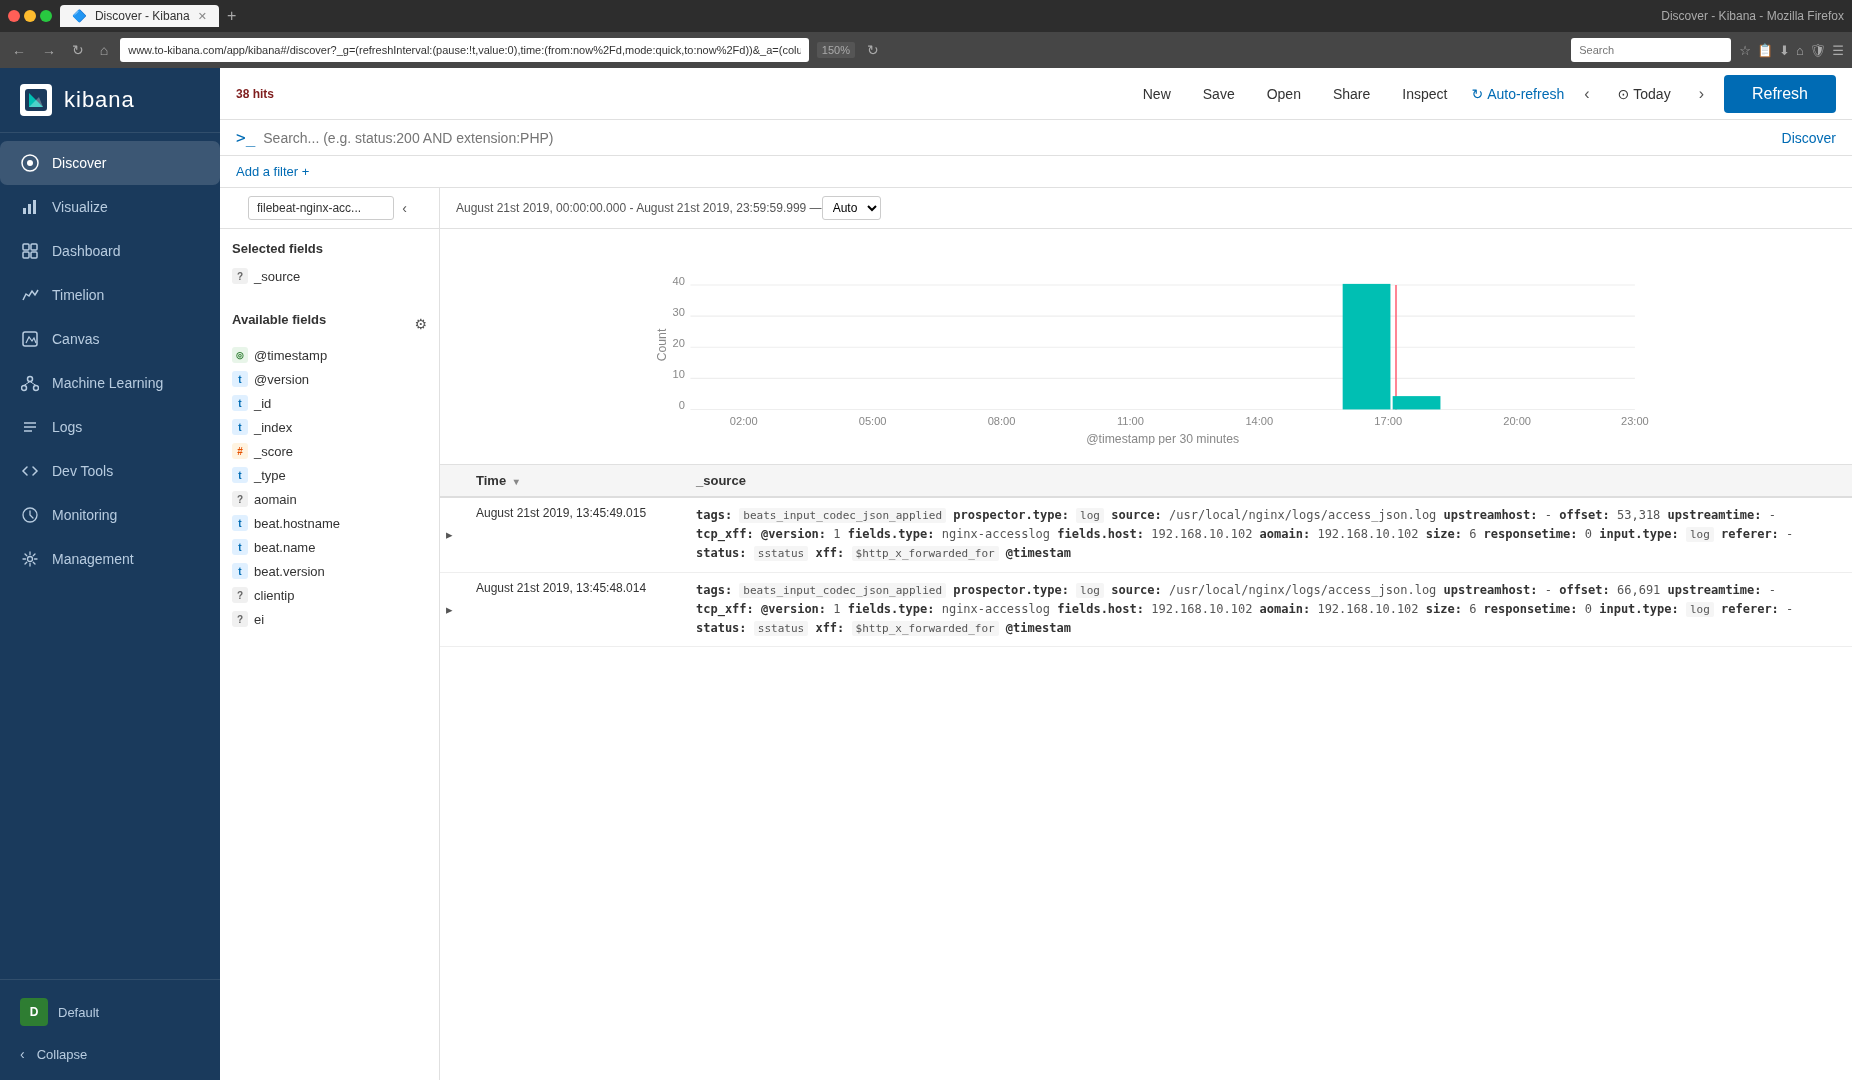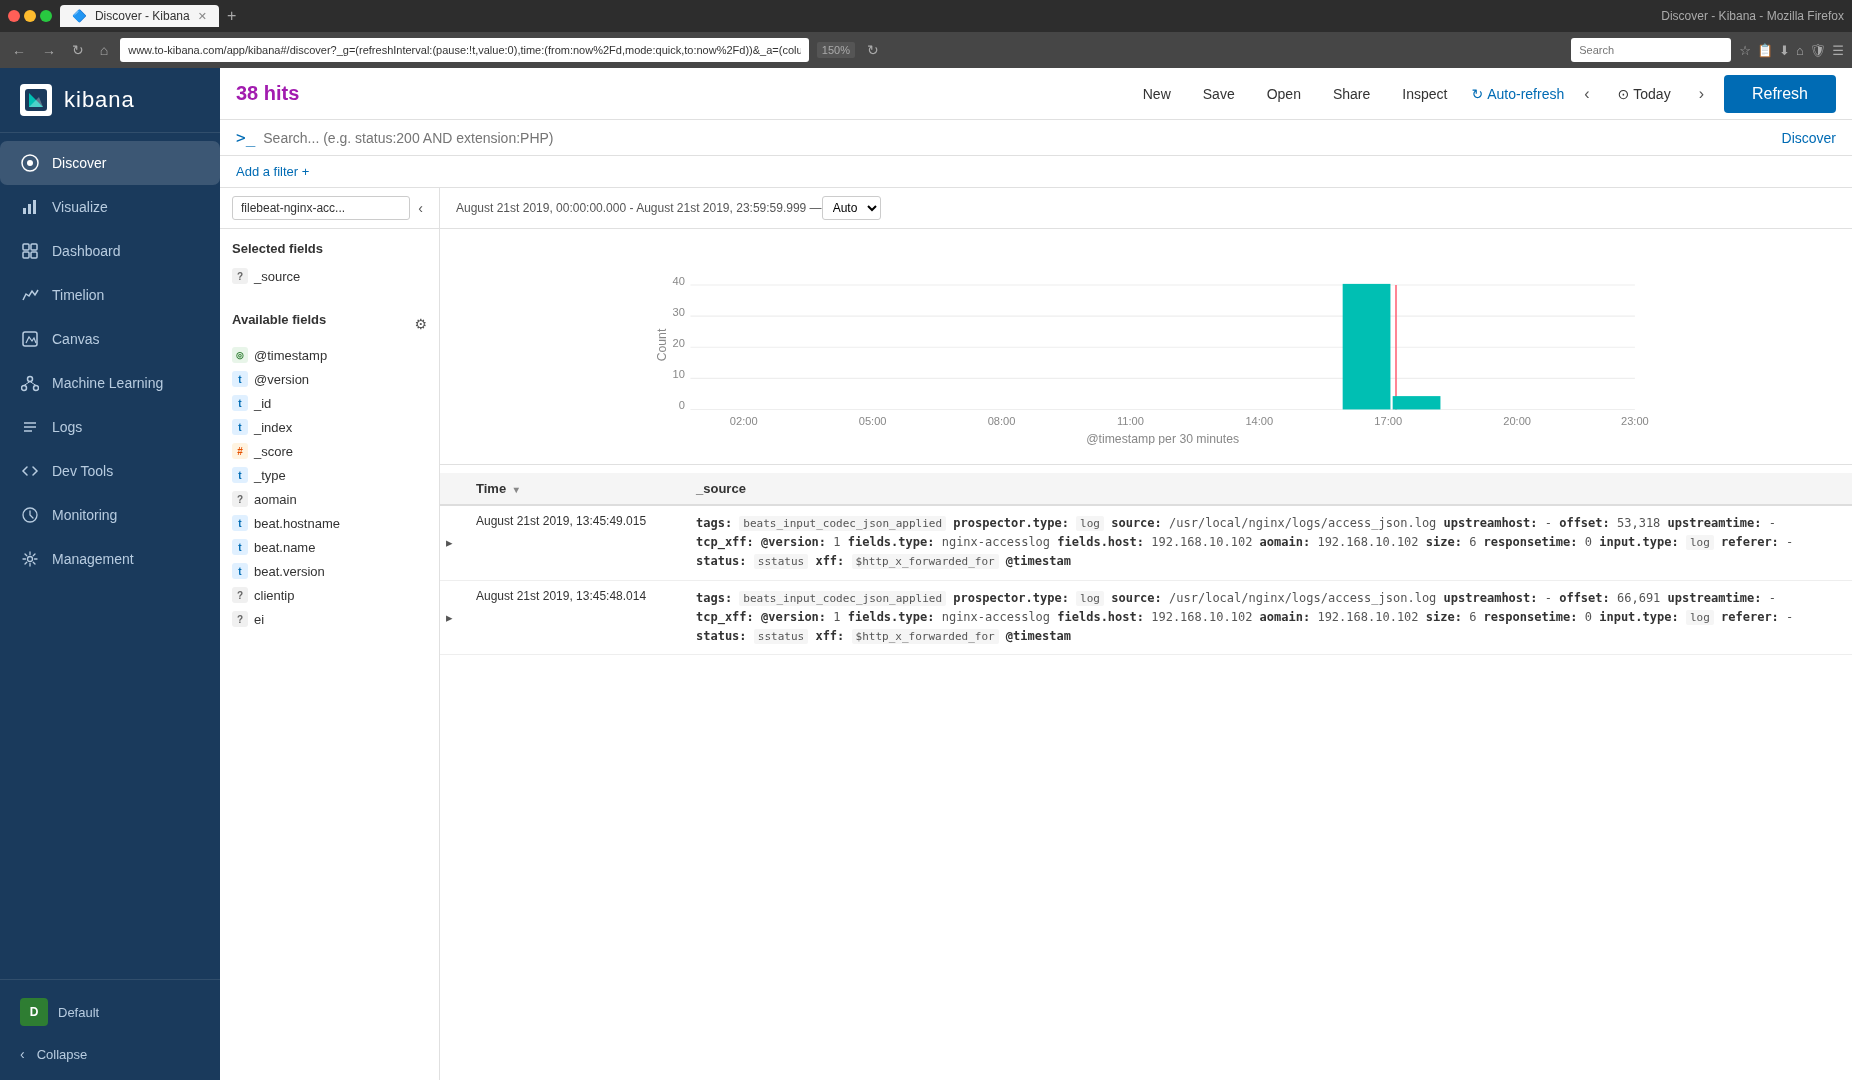--- a/index.html
+++ b/index.html
@@ -39,21 +39,21 @@
     .sidebar-bottom { padding: 8px 0; border-top: 1px solid rgba(255,255,255,0.1); }
     .sidebar-user { display: flex; align-items: center; gap: 10px; padding: 10px 20px; cursor: pointer; }
     .user-avatar { width: 28px; height: 28px; border-radius: 4px; background: #2e7d32; display: flex; align-items: center; justify-content: center; color: #fff; font-size: 12px; font-weight: bold; }
     .collapse-btn { display: flex; align-items: center; gap: 12px; padding: 10px 20px; color: #b8cce0; cursor: pointer; }
 
     
     .main { flex: 1; display: flex; flex-direction: column; overflow: hidden; background: #fff; }
 
     
     .top-bar { display: flex; align-items: center; padding: 0 16px; height: 52px; border-bottom: 1px solid #e0e0e0; background: #fff; gap: 16px; }
-    .hits-count { font-size: 20px; font-weight: 600; color: #a21caf; min-width: 80px; }
+    .hits-count { font-size: 12px; font-weight: 600; color: #7f1d1d; min-width: 80px; }
     .top-bar-spacer { flex: 1; }
     .top-bar-actions { display: flex; align-items: center; gap: 16px; }
     .top-bar-btn { background: none; border: none; cursor: pointer; color: #333; font-size: 14px; padding: 4px 8px; }
     .auto-refresh-btn { display: flex; align-items: center; gap: 4px; color: #006bb4; background: none; border: none; cursor: pointer; font-size: 14px; }
     .nav-arrow { color: #555; background: none; border: none; cursor: pointer; font-size: 16px; padding: 4px; }
     .today-btn { display: flex; align-items: center; gap: 4px; background: none; border: none; cursor: pointer; color: #333; font-size: 14px; padding: 4px 8px; }
     .refresh-btn { background: #006bb4; color: #fff; border: none; border-radius: 4px; padding: 10px 28px; font-size: 16px; font-weight: 500; cursor: pointer; }
 
     
     .search-bar { display: flex; align-items: center; padding: 8px 16px; border-bottom: 1px solid #e0e0e0; background: #fff; gap: 8px; }
@@ -63,21 +63,21 @@
 
     
     .filter-bar { padding: 8px 16px; border-bottom: 1px solid #e0e0e0; background: #fff; }
     .add-filter-btn { display: flex; align-items: center; gap: 4px; color: #006bb4; background: none; border: none; cursor: pointer; font-size: 13px; }
 
     
     .content-area { display: flex; flex: 1; overflow: hidden; }
 
     
     .left-panel { width: 220px; background: #fff; border-right: 1px solid #e0e0e0; overflow-y: auto; flex-shrink: 0; }
-    .index-selector { display: flex; align-items: flex-end; padding: 8px 12px; border-bottom: 1px solid #e0e0e0; gap: 4px; }
+    .index-selector { display: flex; align-items: flex-end; padding: 8px 28px; border-bottom: 1px solid #e0e0e0; gap: 4px; }
     .index-dropdown { background: none; border: 1px solid #ccc; border-radius: 3px; padding: 4px 8px; font-size: 12px; color: #333; flex: 1; cursor: pointer; appearance: none; }
     .index-collapse-btn { color: #555; background: none; border: none; cursor: pointer; font-size: 14px; padding: 4px; }
     .fields-section { padding: 12px; }
     .fields-title { font-size: 13px; font-weight: 600; color: #333; margin-bottom: 8px; }
     .field-item { display: flex; align-items: center; gap: 6px; padding: 4px 0; font-size: 13px; color: #333; }
     .field-type { width: 16px; height: 16px; border-radius: 3px; display: flex; align-items: center; justify-content: center; font-size: 10px; font-weight: bold; flex-shrink: 0; }
     .field-type.question { background: #f0f0f0; color: #666; }
     .field-type.text { background: #e0f0ff; color: #006bb4; }
     .field-type.number { background: #fff3e0; color: #e65100; }
     .field-type.date { background: #e8f5e9; color: #2e7d32; }
@@ -90,21 +90,21 @@
     .time-range-text { font-size: 12px; color: #555; }
     .interval-selector { display: flex; align-items: center; gap: 4px; }
     .interval-dropdown { border: 1px solid #ccc; border-radius: 3px; padding: 3px 6px; font-size: 12px; background: #fff; cursor: pointer; }
 
     
     .chart-container { padding: 16px; background: #fff; border-bottom: 1px solid #e0e0e0; }
     .chart-svg { width: 100%; height: 200px; }
 
     
     .results-table { flex: 1; overflow-y: auto; }
-    table { width: 100%; border-collapse: collapse; margin-top: 8px; }
+    table { width: 100%; border-collapse: collapse; }
     thead th { position: sticky; top: 0; background: #f5f5f5; padding: 8px 12px; text-align: left; font-size: 13px; font-weight: 600; color: #333; border-bottom: 2px solid #ddd; }
     thead th.time-col { width: 220px; }
     tbody tr { border-bottom: 1px solid #eee; }
     .expand-cell { width: 24px; padding: 8px 6px; cursor: pointer; color: #555; }
     .time-cell { padding: 8px 12px; font-size: 12px; color: #333; white-space: nowrap; vertical-align: top; }
     .source-cell { padding: 8px 12px; font-size: 12px; color: #333; font-family: monospace; line-height: 1.5; }
     .source-content { line-height: 1.6; }
     .source-key { font-weight: bold; color: #333; }
     .source-value { color: #555; }
     .source-value.code { background: #f5f5f5; border-radius: 2px; padding: 1px 4px; font-size: 11px; }

